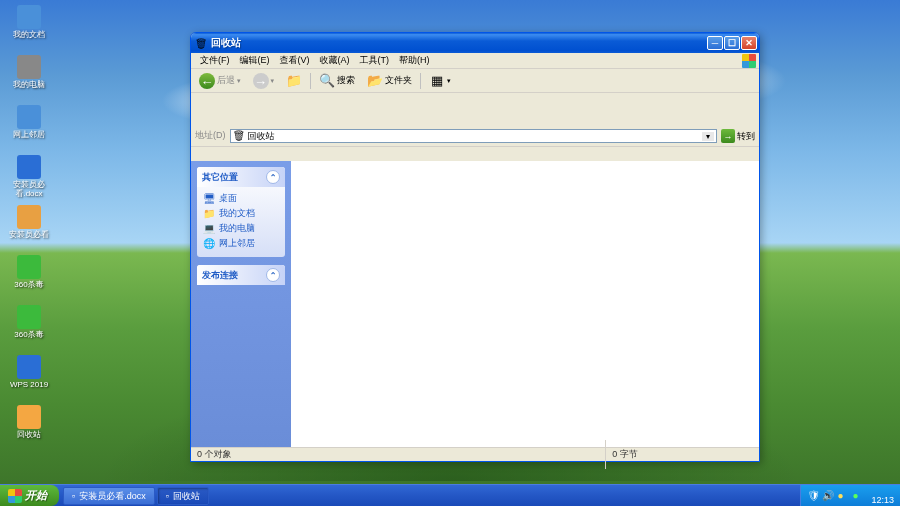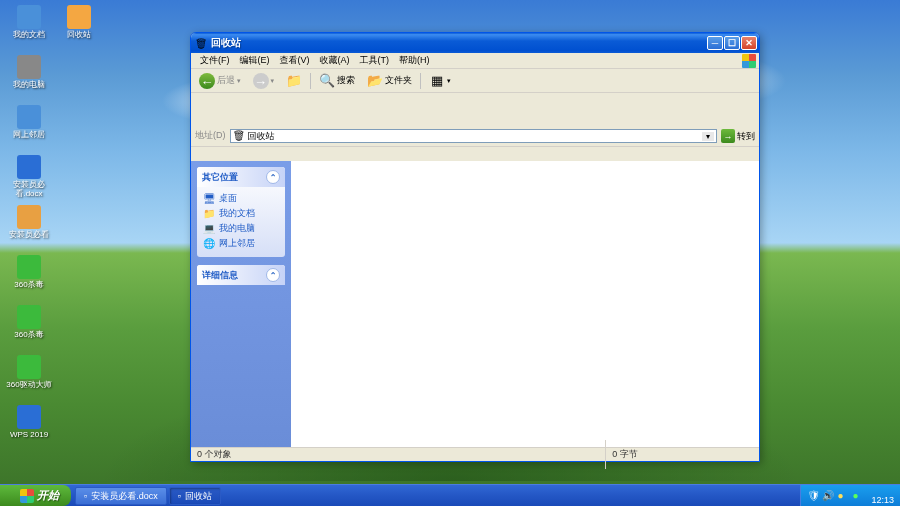--- a/index.html
+++ b/index.html
@@ -25,21 +25,21 @@
 
 .desktop-icons { position: absolute; top: 5px; left: 5px; display: flex; flex-direction: column; flex-wrap: wrap; height: 460px; gap: 2px; }
 .desktop-icon { width: 48px; height: 44px; display: flex; flex-direction: column; align-items: center; cursor: pointer; margin-bottom: 4px; }
 .desktop-icon-img { width: 24px; height: 24px; border-radius: 3px; margin-bottom: 2px; display: flex; align-items: center; justify-content: center; font-size: 14px; }
 .desktop-icon-label { font-size: 8px; color: white; text-align: center; text-shadow: 1px 1px 2px rgba(0,0,0,0.8); line-height: 1.1; }
 
 
 .taskbar { position: absolute; bottom: 0; left: 0; width: 100%; height: 22px;
   background: linear-gradient(to bottom, #3168d5 0%, #2457c5 50%, #1a4ab8 100%);
   display: flex; align-items: center; border-top: 1px solid #4a7ce0; }
-.start-button { height: 100%; padding: 0 12px 0 20px;
+.start-button { height: 100%; padding: 0 12px 0 8px;
   background: linear-gradient(to bottom, #5eba3c 0%, #3c8a1e 100%);
   color: white; font-size: 11px; font-weight: bold; font-style: italic;
   display: flex; align-items: center; cursor: pointer;
   border-radius: 0 8px 8px 0; text-shadow: 1px 1px 1px rgba(0,0,0,0.4); }
 .start-button::before { content: ""; width: 14px; height: 14px; margin-right: 3px;
   background: conic-gradient(#e74c3c 0 25%, #2ecc71 25% 50%, #3498db 50% 75%, #f1c40f 75% 100%);
   border-radius: 2px; }
 .taskbar-items { display: flex; height: 100%; margin-left: 4px; gap: 2px; }
 .taskbar-item { height: 18px; margin-top: 2px; padding: 0 8px;
   background: linear-gradient(to bottom, #5a8ee8 0%, #3a6ed5 100%);
@@ -151,24 +151,20 @@
       </div>
       <div class="desktop-icon">
         <div class="desktop-icon-img" style="background:#3cba3c"></div>
         <div class="desktop-icon-label">360杀毒</div>
       </div>
       <div class="desktop-icon">
         <div class="desktop-icon-img" style="background:#3cba3c"></div>
         <div class="desktop-icon-label">360杀毒</div>
       </div>
       <div class="desktop-icon">
-        <div class="desktop-icon-img" style="background:#3cba3c"></div>
-        <div class="desktop-icon-label">360驱动大师</div>
-      </div>
-      <div class="desktop-icon">
         <div class="desktop-icon-img" style="background:#2a6ed5"></div>
         <div class="desktop-icon-label">WPS 2019</div>
       </div>
       <div class="desktop-icon">
         <div class="desktop-icon-img" style="background:#f4a742"></div>
         <div class="desktop-icon-label">回收站</div>
       </div>
     </div>
 
   <div class="window">
@@ -255,21 +251,21 @@
                 <span>我的电脑</span>
               </div>
               <div class="sidebar-link">
                 <span class="sidebar-link-icon">🌐</span>
                 <span>网上邻居</span>
               </div>
             </div>
         </div>
         <div class="sidebar-section">
           <div class="sidebar-header">
-            <span>详细信息</span>
+            <span>发布连接</span>
             <span class="sidebar-collapse">⌃</span>
           </div>
         </div>
       </div>
       <div class="file-area"></div>
     </div>
 
     <div class="statusbar">
       <div class="statusbar-cell">0 个对象</div>
       <div class="statusbar-cell">0 字节</div>

